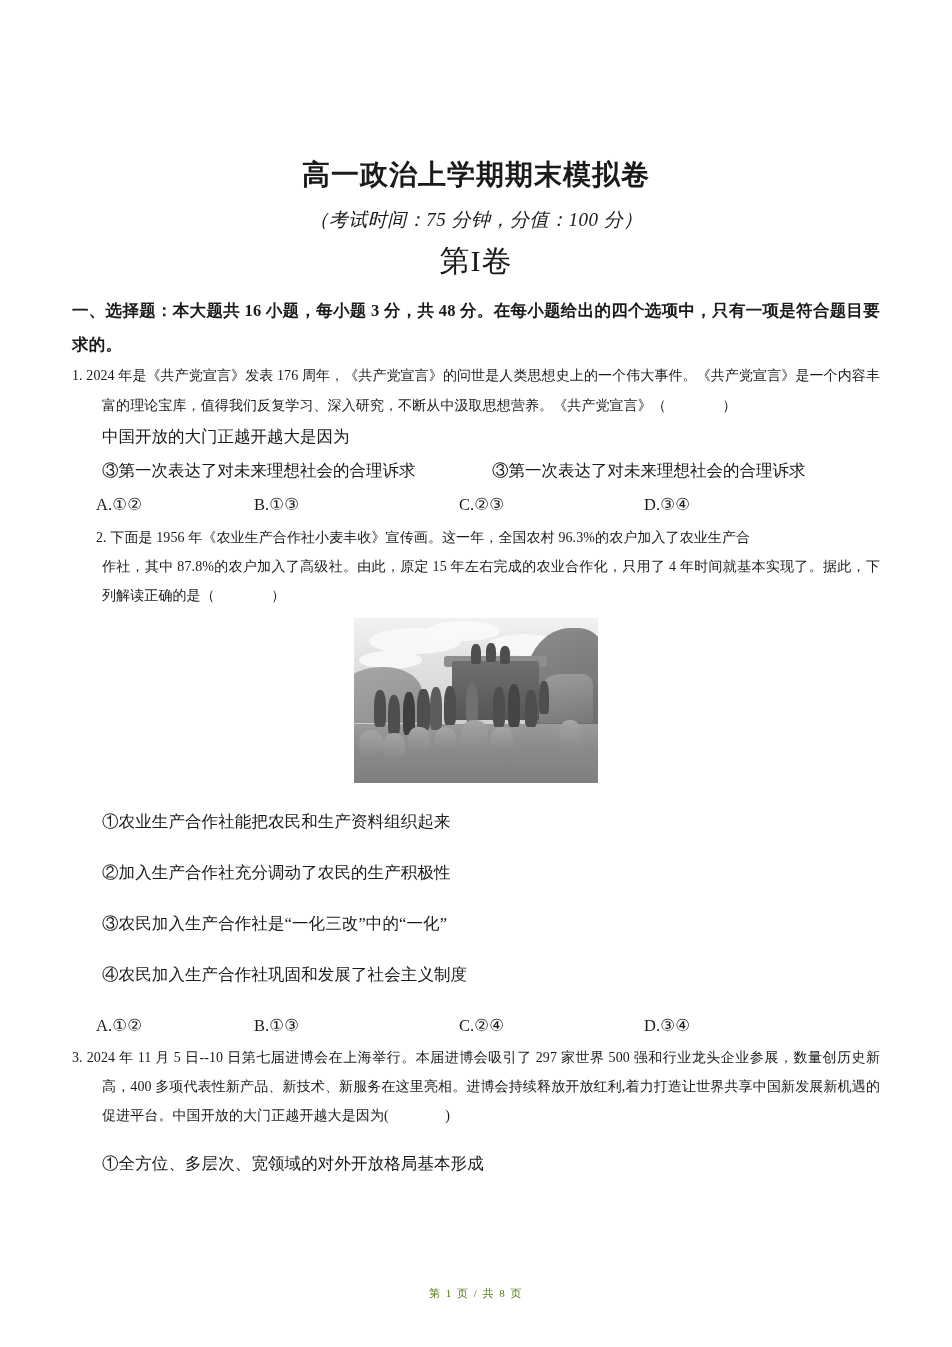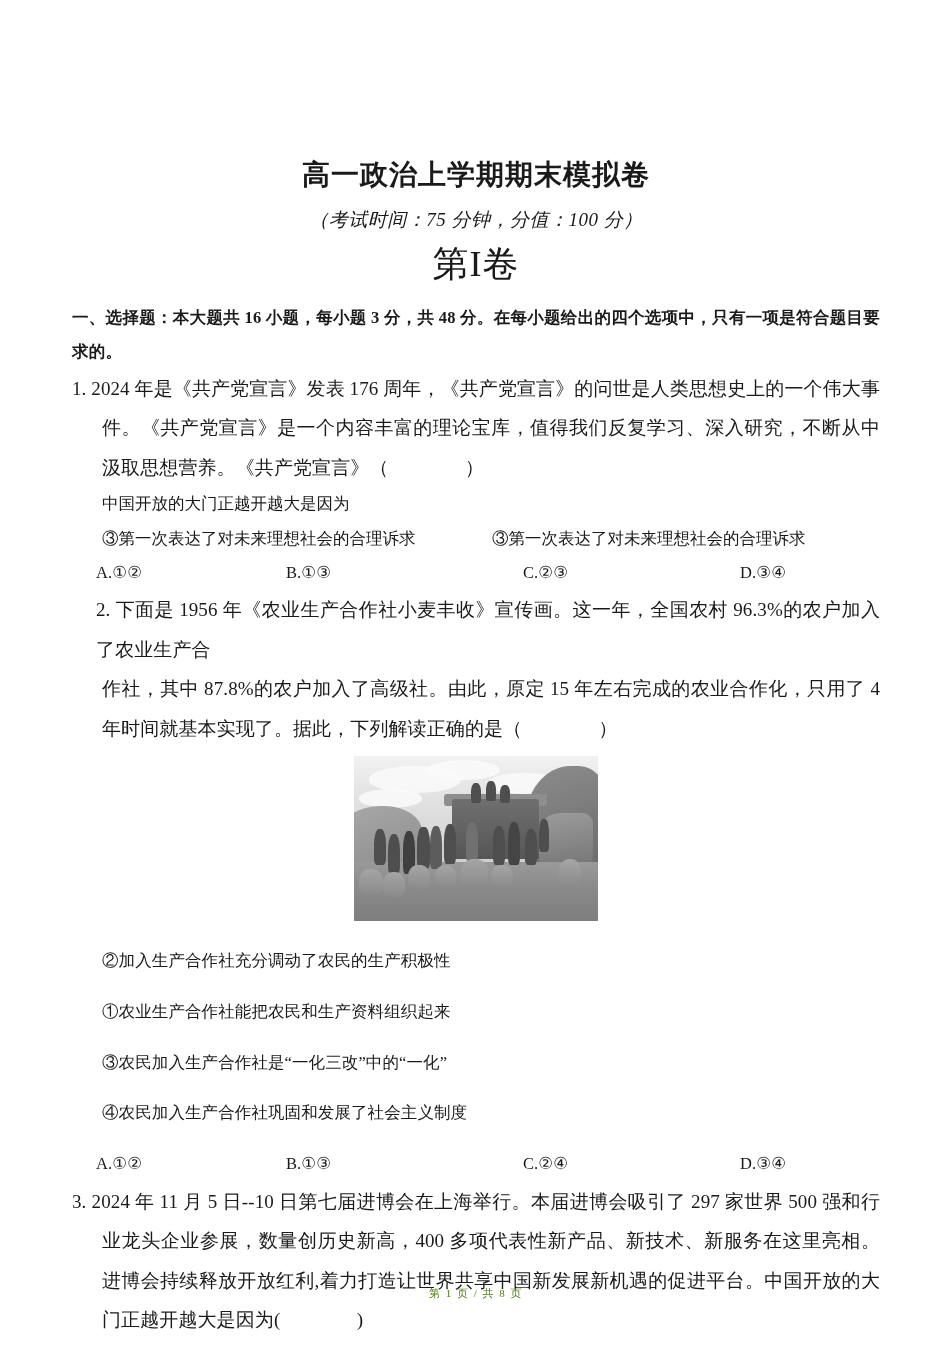--- a/index.html
+++ b/index.html
@@ -40,41 +40,41 @@
     text-align: center;
     font-size: 19px;
     margin: 0;
     padding-top: 16px;
     line-height: 1.3;
     letter-spacing: 0.5px;
     font-style: italic;
   }
   .volume-title {
     text-align: center;
-    font-size: 36px;
+    font-size: 30px;
     margin: 0;
     padding-top: 10px;
     line-height: 1.25;
     letter-spacing: 1px;
   }
 
   
   .section-head {
     font-size: 16.5px;
     font-weight: bold;
     line-height: 2.05;
     margin: 0;
     padding-top: 14px;
     text-align: justify;
     letter-spacing: 0.2px;
   }
 
   
   .question {
-    font-size: 19px;
+    font-size: 14px;
     line-height: 2.08;
     margin: 0;
     text-align: justify;
     letter-spacing: 0.1px;
   }
   .q-stem {
     padding-left: 30px;
     text-indent: -30px;
   }
   .opt-line {
@@ -91,21 +91,20 @@
   }
   .opt-two-col .c1 { width: 390px; flex: 0 0 390px; }
   .opt-two-col .c2 { flex: 1; }
 
   .answers {
     display: flex;
     padding-left: 24px;
     font-size: 16.5px;
     line-height: 2.08;
     letter-spacing: 0.1px;
-    gap: 32px;
   }
   .answers .ans {
     flex: 0 0 auto;
   }
   .answers .ans.a1 { width: 158px; }
   .answers .ans.a2 { width: 205px; }
   .answers .ans.a3 { width: 185px; }
   .answers .ans.a4 { width: auto; }
 
   
@@ -259,22 +258,22 @@
         <div class="sack" style="left:2%;top:68%;width:10%;height:16%;"></div>
         <div class="sack" style="left:12%;top:70%;width:9%;height:15%;"></div>
         <div class="sack" style="left:22%;top:66%;width:9%;height:15%;"></div>
         <div class="sack" style="left:33%;top:66%;width:9%;height:14%;"></div>
         <div class="sack" style="left:44%;top:62%;width:11%;height:18%;"></div>
         <div class="sack" style="left:56%;top:66%;width:9%;height:14%;"></div>
         <div class="sack" style="left:84%;top:62%;width:9%;height:17%;"></div>
       </div>
     </div>
 
+    <p class="opt-line">①农业生产合作社能把农民和生产资料组织起来</p>
     <p class="opt-line">②加入生产合作社充分调动了农民的生产积极性</p>
-    <p class="opt-line">①农业生产合作社能把农民和生产资料组织起来</p>
     <p class="opt-line">③农民加入生产合作社是“一化三改”中的“一化”</p>
     <p class="opt-line">④农民加入生产合作社巩固和发展了社会主义制度</p>
 
     <div class="answers">
       <span class="ans a1">A.①②</span>
       <span class="ans a2">B.①③</span>
       <span class="ans a3">C.②④</span>
       <span class="ans a4">D.③④</span>
     </div>
   </div>

